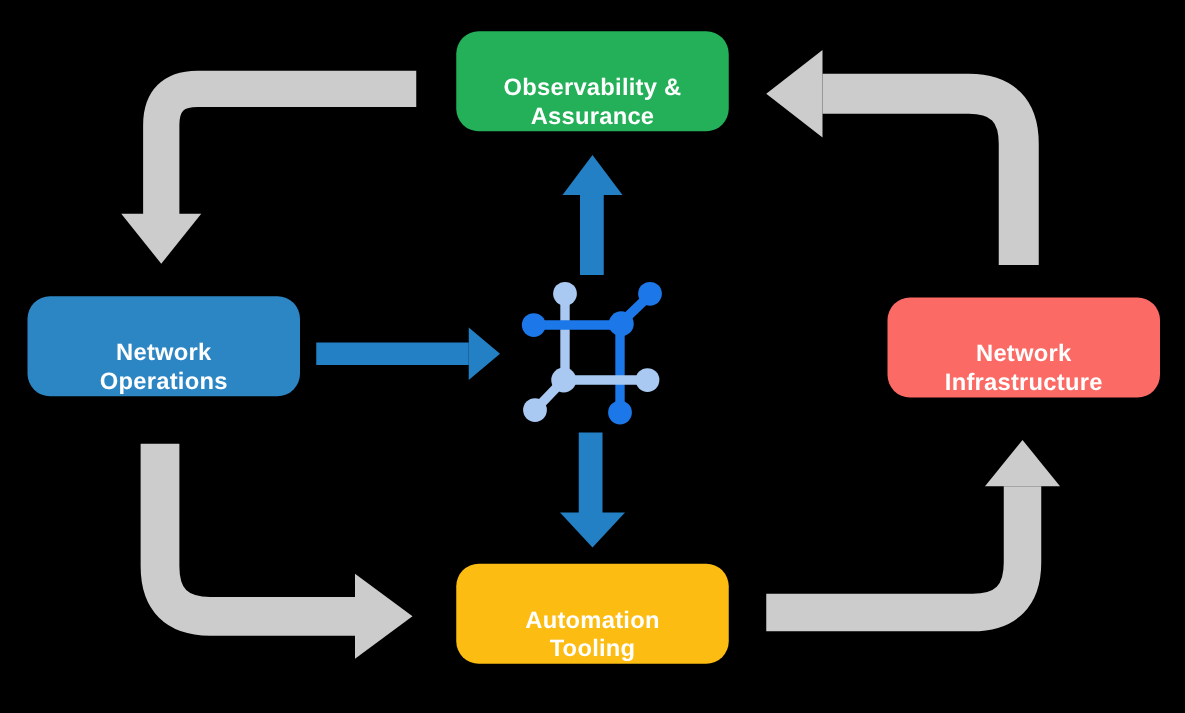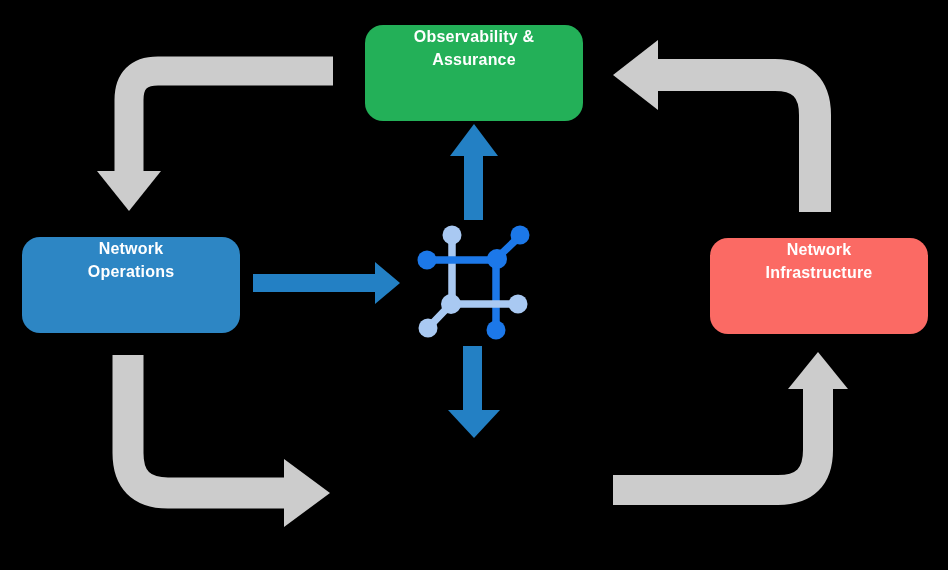--- a/index.html
+++ b/index.html
@@ -1,21 +1,21 @@
 <!DOCTYPE html>
 <html><head>
 <meta charset="utf-8">
 <style>
   html,body{margin:0;padding:0;background:#000;}
   .canvas{position:relative;width:948px;height:570px;background:#000;overflow:hidden;
           font-family:"Liberation Sans",sans-serif;}
   .layer{position:absolute;left:0;top:0;}
-  .box{position:absolute;width:218px;height:96px;border-radius:18px;
-       display:flex;align-items:flex-start;justify-content:center;text-align:center;
-       color:#fff;font-weight:bold;font-size:16px;line-height:23px;
+  .box{position:absolute;width:218px;height:80px;border-radius:18px;
+       display:flex;align-items:flex-end;justify-content:center;text-align:center;
+       color:#fff;font-weight:bold;font-size:19px;line-height:23px;
        letter-spacing:.2px;white-space:pre-line;}
   .box-observability{left:365px;top:25px;background:#23b058;}
   .box-operations{left:22px;top:237px;background:#2d86c4;}
   .box-infrastructure{left:710px;top:238px;background:#fb6a64;}
   .box-automation{left:365px;top:451px;background:#fcbc12;}
   .gbar{fill:none;}
   .w29{stroke-width:29px;}
   .w30{stroke-width:30px;}
   .w31{stroke-width:31px;}
   .w32{stroke-width:32px;}
@@ -93,14 +93,18 @@
   <div class="box box-operations">
     <span>Network
 Operations</span>
   </div>
 
   <div class="box box-infrastructure">
     <span>Network
 Infrastructure</span>
   </div>
 
+  <div class="box box-automation">
+    <span>Automation
+Tooling</span>
+  </div>
 
 </div>
 
 </body></html>

